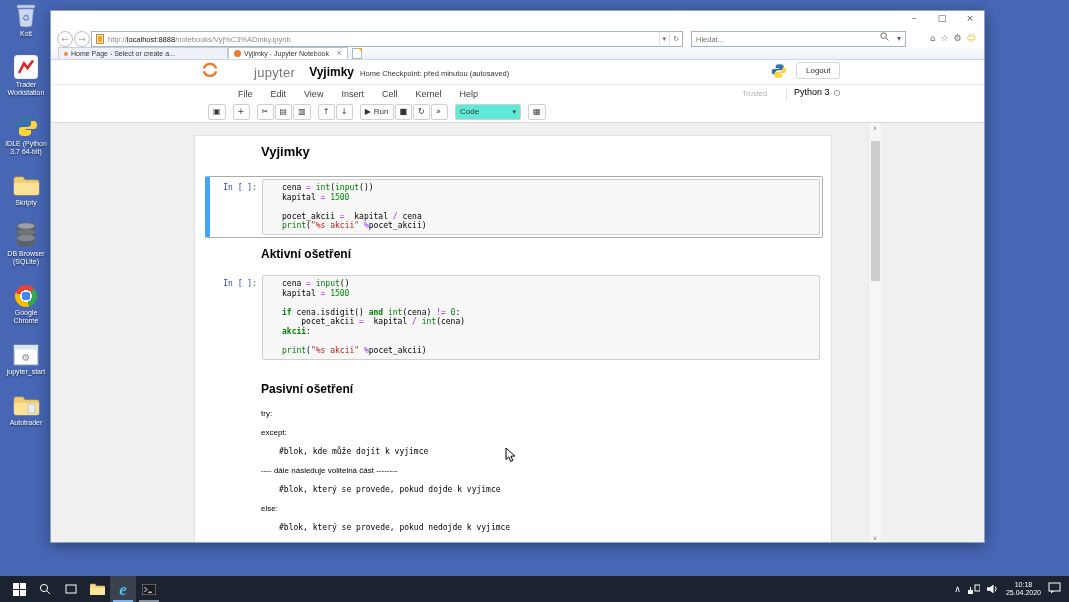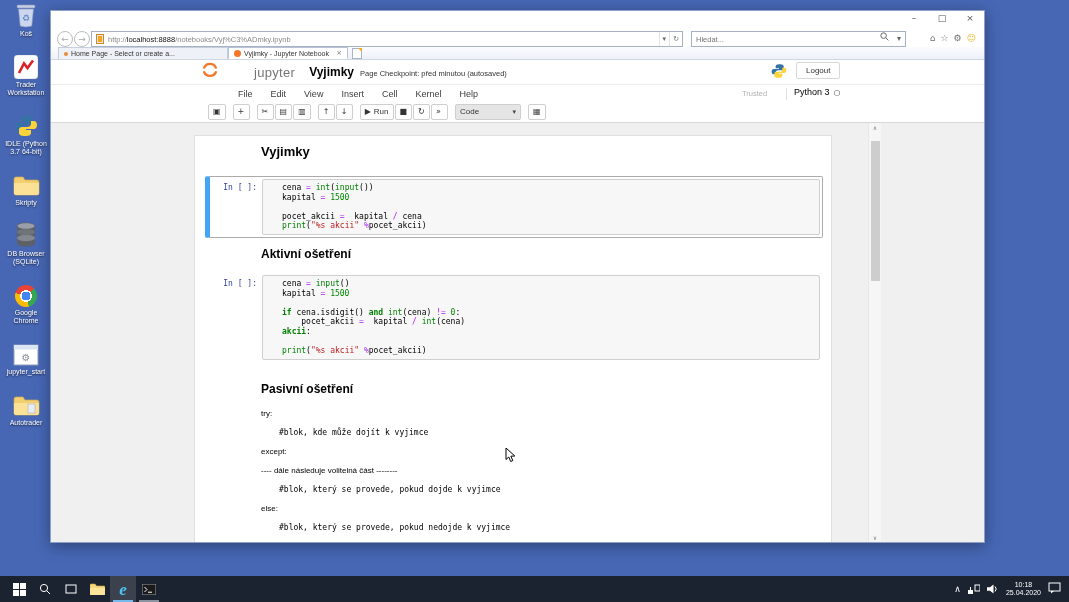--- a/index.html
+++ b/index.html
@@ -69,21 +69,21 @@
   #trusted{position:absolute;left:691px;top:4px;font-size:7.5px;color:#b0b0b0;}
   #kernel-divider{position:absolute;left:735px;top:3px;height:12px;border-left:1px solid #e0e0e0;}
   #kernel{position:absolute;left:743px;top:2px;display:flex;align-items:center;gap:4px;font-size:9px;color:#000;}
   #kernel .circle{font-size:8px;color:#444;}
   #jtoolbar{position:absolute;left:157px;top:92px;height:17px;display:flex;align-items:center;}
   .tb-group{display:flex;margin-right:7px;}
   .tb-btn{height:16px;min-width:17px;border:1px solid #cfcfcf;background:#fff;border-radius:2px;margin:0;padding:0 4px;display:flex;align-items:center;gap:3px;font-size:8px;color:#333;font-family:"DejaVu Sans",sans-serif;}
   .tb-btn + .tb-btn{margin-left:1px;}
   .tb-glyph{font-size:8px;line-height:8px;}
   .tb-label{font-family:"Liberation Sans",sans-serif;font-size:8px;}
-  #cell-type{height:16px;width:66px;border:1px solid #cfcfcf;border-radius:2px;background:#e5e5e5;display:flex;align-items:center;font-size:8px;color:#333;padding:0 4px;margin-right:7px;}
+  #cell-type{height:16px;width:66px;border:1px solid #cfcfcf;border-radius:2px;background:#5eead4;display:flex;align-items:center;font-size:8px;color:#333;padding:0 4px;margin-right:7px;}
   #cell-type .caret{margin-left:auto;font-size:7px;color:#444;}
   #toolbar-sep{position:absolute;left:0;top:111px;right:0;height:1px;background:#d8d8d8;box-shadow:0 1px 2px rgba(0,0,0,.12);}
 
   
   #nbarea{position:absolute;left:0;top:112px;right:0;bottom:0;background:#f0f0f0;overflow:hidden;}
   #page{position:absolute;left:143px;top:12px;width:638px;height:460px;background:#fff;border:1px solid #e0e0e0;}
   #page h1{position:absolute;left:66px;top:8px;margin:0;font-size:13px;color:#000;}
   .h2{position:absolute;left:66px;margin:0;font-size:12px;font-weight:bold;color:#000;}
   .cell{position:absolute;left:10px;width:618px;display:flex;padding:2px;border:1px solid transparent;border-left:5px solid transparent;border-radius:2px;}
   .cell.selected{border:1px solid #ababab;border-left:5px solid #42a5f5;}
@@ -237,21 +237,21 @@
 
   <div id="jheader">
     <span>
       <svg width="18" height="18" viewBox="0 0 18 18">
           <path d="M3.2 11.2a6.4 6.4 0 0 0 11.6 0" fill="none" stroke="#F37726" stroke-width="2.4" stroke-linecap="round"></path>
           <path d="M14.8 6.6a6.4 6.4 0 0 0-11.6 0" fill="none" stroke="#F37726" stroke-width="2.4" stroke-linecap="round"></path>
         </svg>
     </span>
     <span id="brand-text">jupyter</span>
     <span id="nb-title">Vyjimky</span>
-    <span id="checkpoint">Page Checkpoint: před minutou  (autosaved)</span>
+    <span id="checkpoint">Home Checkpoint: před minutou  (autosaved)</span>
   </div>
   <span id="py-logo">
     <svg width="16" height="16" viewBox="0 0 24 24">
         <path d="M12 2c-3 0-5 1-5 3v3h5v1H4c-2 0-3 2-3 4s1 4 3 4h3v-3c0-2 2-3 4-3h5c2 0 3-1 3-3V5c0-2-2-3-5-3z" fill="#3572A5"></path>
         <path d="M12 22c3 0 5-1 5-3v-3h-5v-1h8c2 0 3-2 3-4s-1-4-3-4h-3v3c0 2-2 3-4 3H8c-2 0-3 1-3 3v3c0 2 2 3 5 3z" fill="#FFD43B"></path>
       </svg>
   </span>
   <button id="logout">Logout</button>
 
   <div id="jmenubar">
@@ -361,22 +361,22 @@
               <div class="code-line"> </div>
               <div class="code-line"><span class="tk-b">print</span><span>(</span><span class="tk-s">"%s akcii"</span><span> </span><span class="tk-o">%</span><span>pocet_akcii)</span></div>
             </div>
           </div>
       </div>
 
       <div class="h2" style="top:246px">Pasivní ošetření</div>
 
       <div id="md-block" style="top:268px">
           <div class="md-line md-text">try:</div>
+          <div class="md-line md-text">except:</div>
           <div class="md-line md-code">#blok, kde může dojít k vyjimce</div>
-          <div class="md-line md-text">except:</div>
           <div class="md-line md-text">---- dále následuje volitelná část --------</div>
           <div class="md-line md-code">#blok, který se provede, pokud dojde k vyjimce</div>
           <div class="md-line md-text">else:</div>
           <div class="md-line md-code">#blok, který se provede, pokud nedojde k vyjimce</div>
         </div>
     </div>
 
     <div id="scrollcol">
       <span class="arrow glyph" style="top:1px">∧</span>
       <div id="scroll-thumb"></div>

